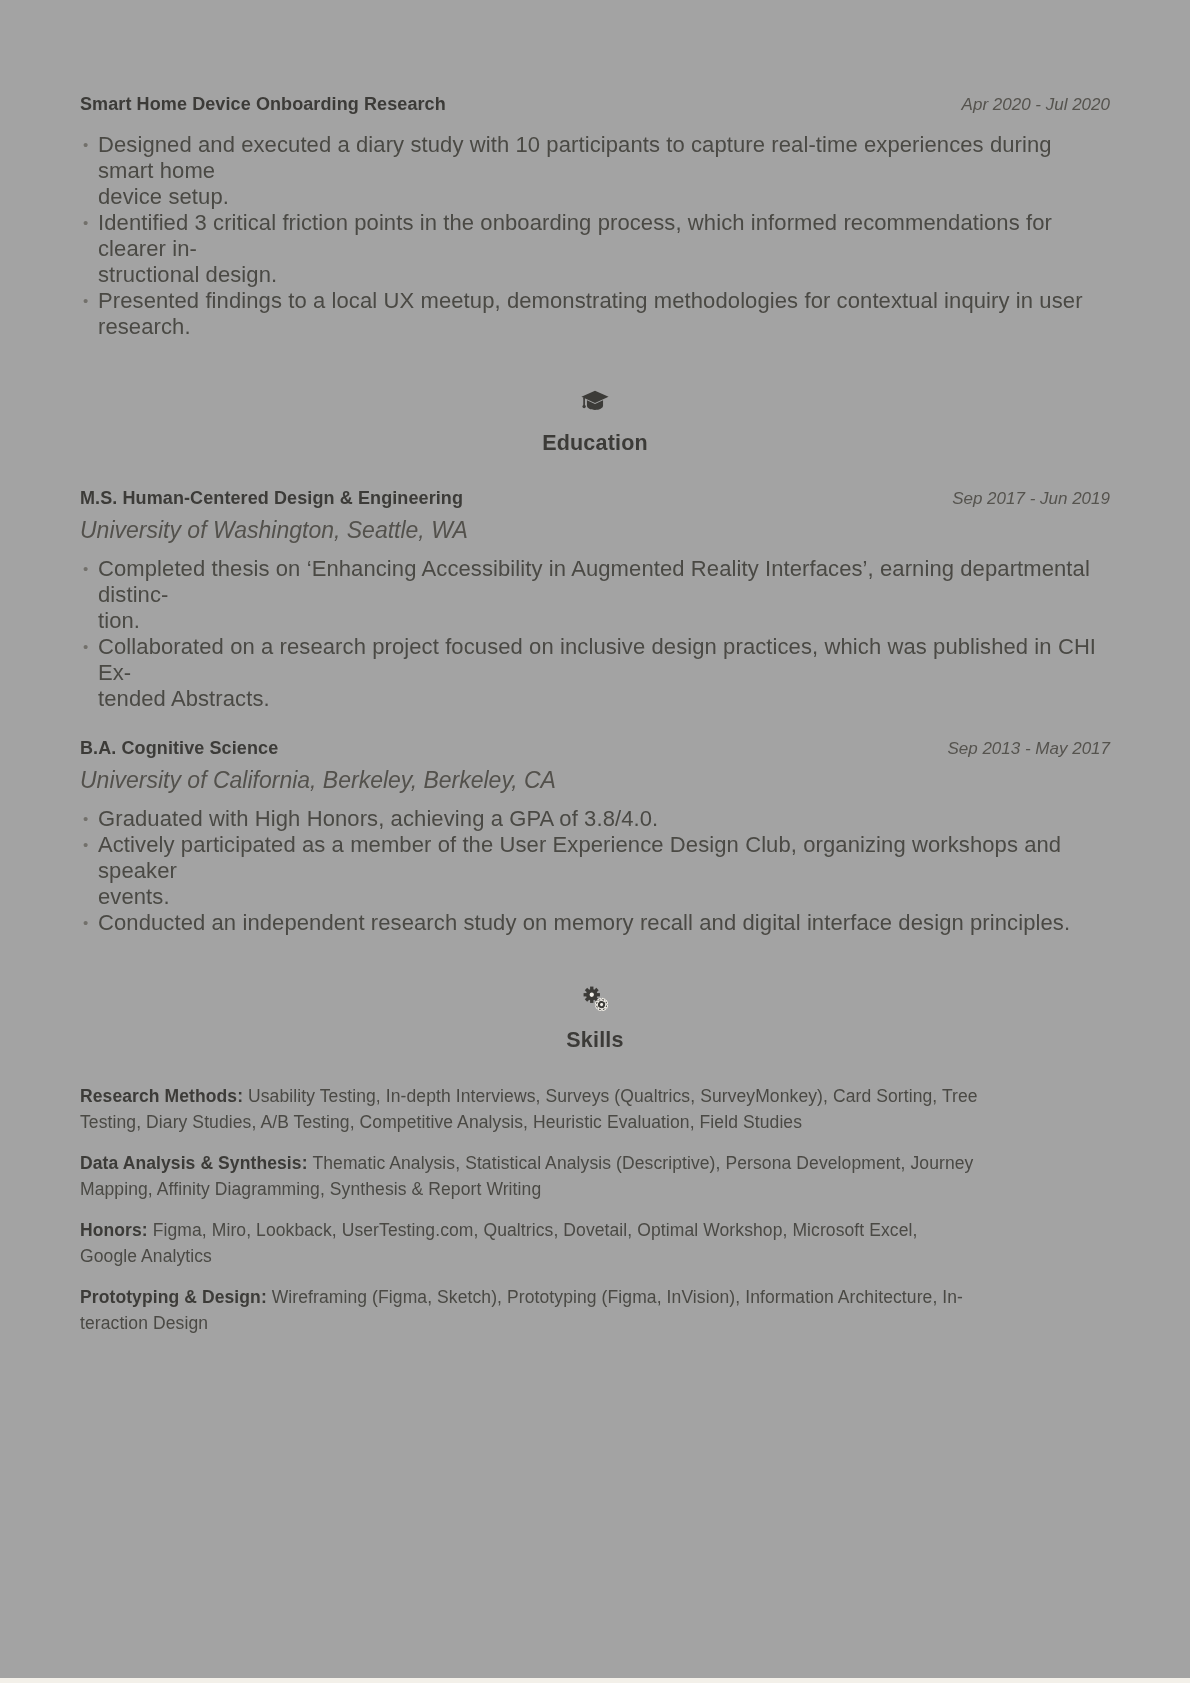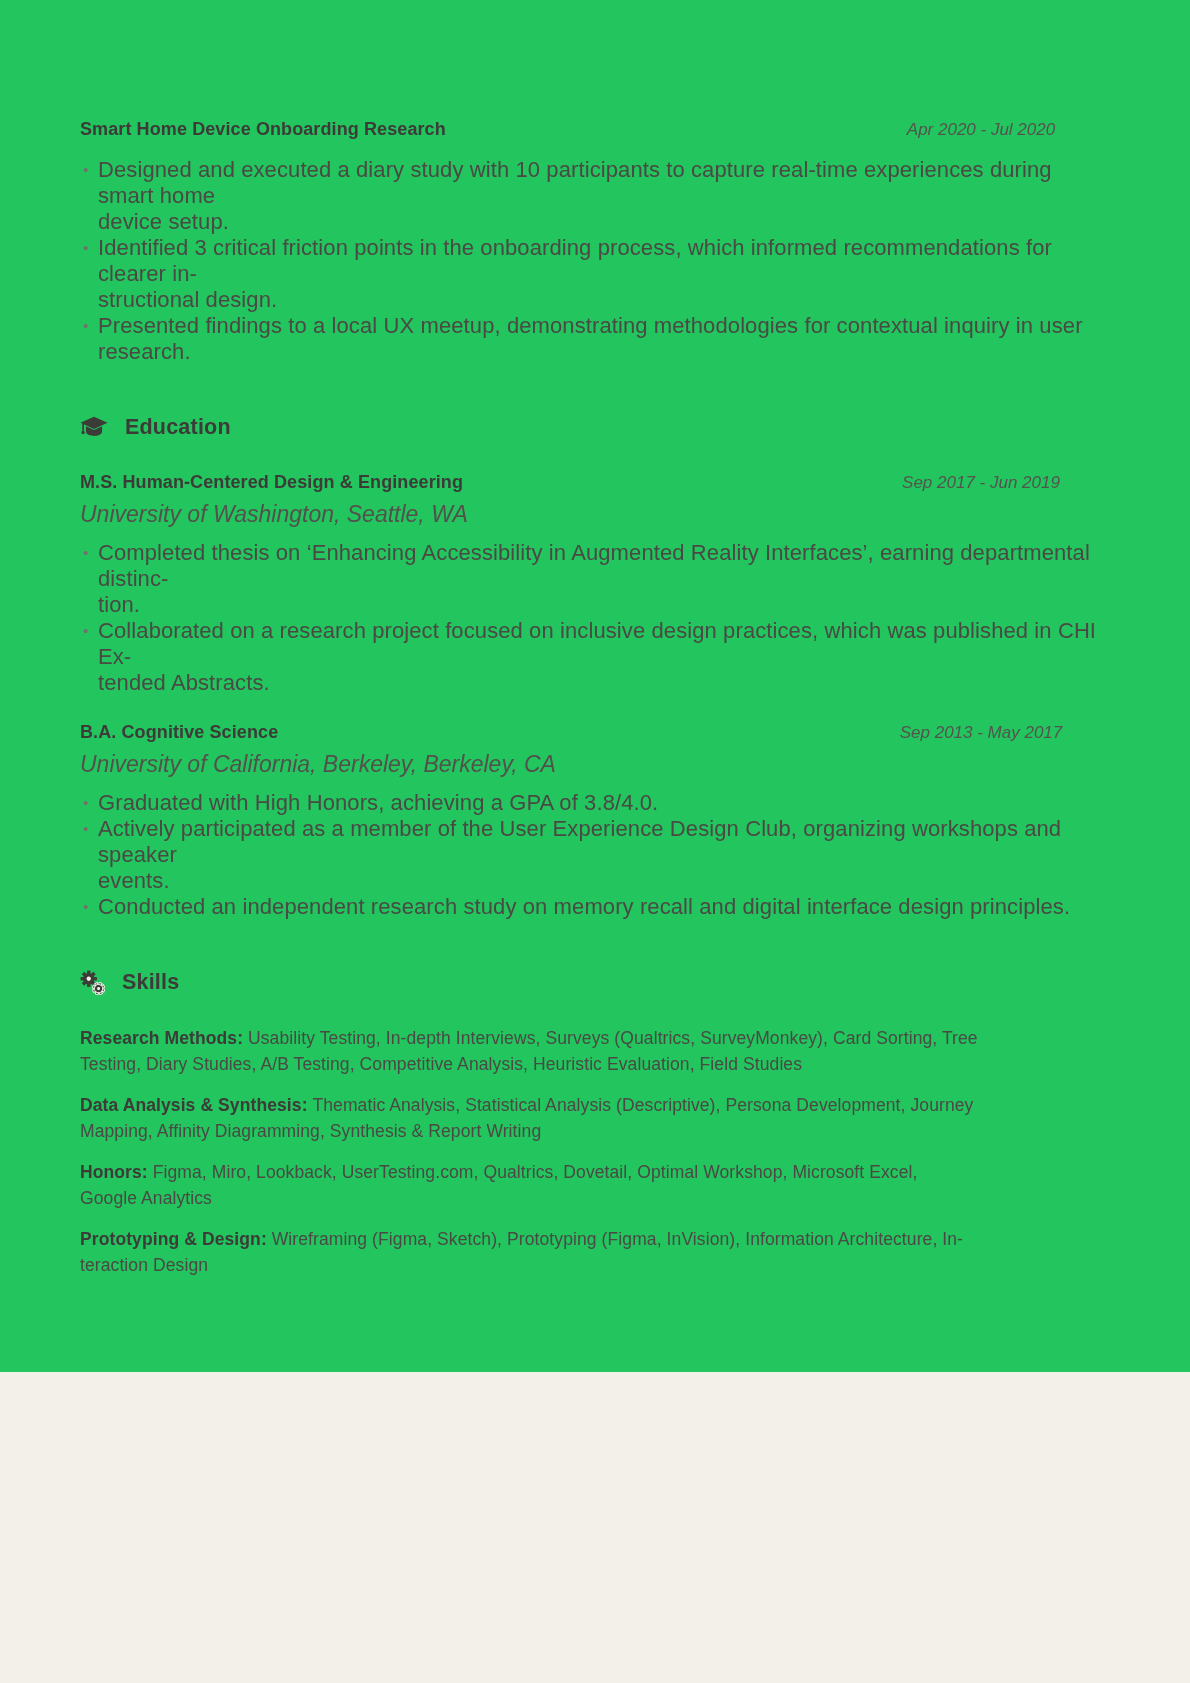--- a/index.html
+++ b/index.html
@@ -1,46 +1,46 @@
 <!DOCTYPE html>
 <html><head>
 <meta charset="utf-8">
 <style>
   html,body{margin:0;padding:0;}
   body{background:#f3f0e9;font-family:"Liberation Sans","DejaVu Sans",sans-serif;}
   .page{
-    width:1190px;height:1372px;box-sizing:border-box;
-    padding:117px 80px 0 80px;background:#22c55e;color:#494844;
+    width:1190px;height:1678px;box-sizing:border-box;
+    padding:92px 80px 0 80px;background:#a3a3a3;color:#494844;
     overflow:hidden;position:relative;
   }
   
   .entry-head{display:flex;align-items:baseline;}
   .entry-title{
     flex:1;margin:0;font-size:18px;font-weight:700;color:#3c3b38;
     letter-spacing:.1px;line-height:24px;
   }
   .dates{
-    width:258px;flex:0 0 258px;text-align:center;
+    width:258px;flex:0 0 258px;text-align:right;
     font-style:italic;font-size:17px;color:#55534e;line-height:24px;
   }
   .school{
     margin:8px 0 0;font-style:italic;font-size:23px;color:#53514c;line-height:22px;
   }
   ul.bullets{margin:15px 0 0;padding:0;list-style:none;}
   ul.bullets li{
     position:relative;padding-left:18px;margin:0;
     font-size:22px;line-height:26px;color:#4a4944;
     white-space:pre-line;letter-spacing:.1px;
   }
   ul.bullets li::before{
     content:"\2022";position:absolute;left:3px;top:0;
     color:#72706b;font-size:15px;line-height:26px;
   }
   .section{margin-top:50px;}
-  .section-head{display:flex;align-items:center;gap:17px;margin:16px 0 30px;}
+  .section-head{display:flex;align-items:center;gap:17px;margin:16px 0 30px;flex-direction:column;}
   .section-title{margin:0;font-size:21.5px;font-weight:700;color:#3c3b38;letter-spacing:.2px;}
   .section-icon{display:inline-flex;align-items:center;justify-content:center;}
   .edu-entry{margin-top:0;}
   .edu-entry + .edu-entry{margin-top:24px;}
   .skill{
     margin:0 0 15px;font-size:17.5px;line-height:26px;color:#4a4944;letter-spacing:.1px;
   }
   .skill-label{font-weight:700;color:#3c3b38;margin-right:.28em;}
   .skill-text{white-space:pre-line;}
 </style>

